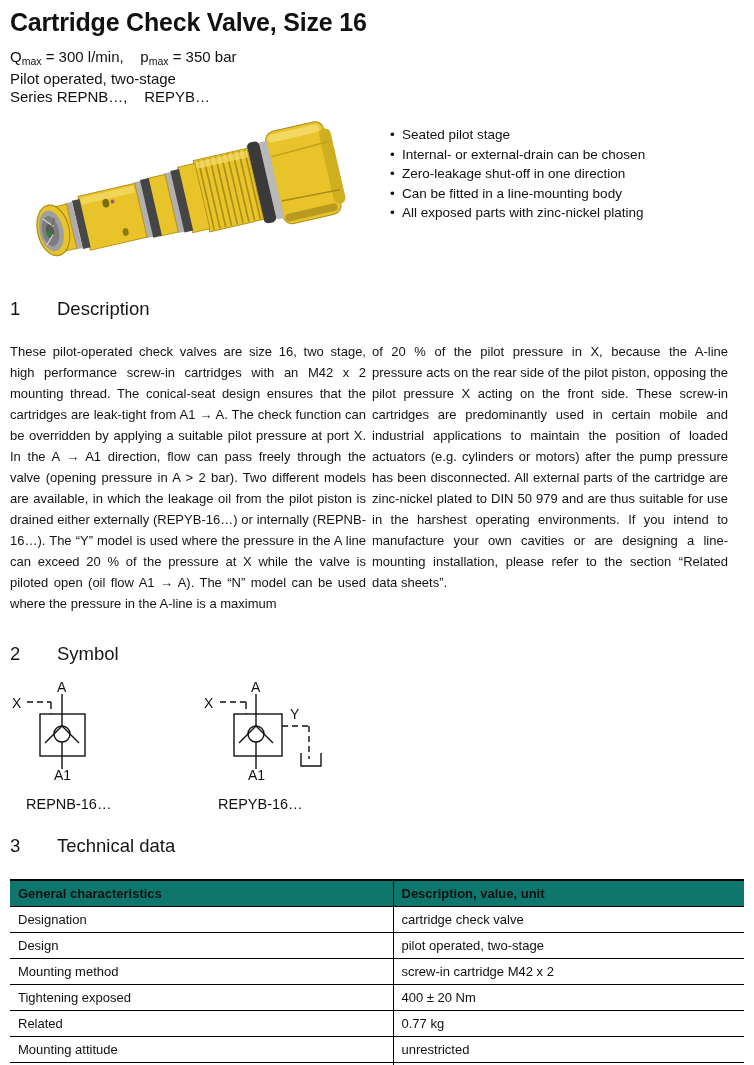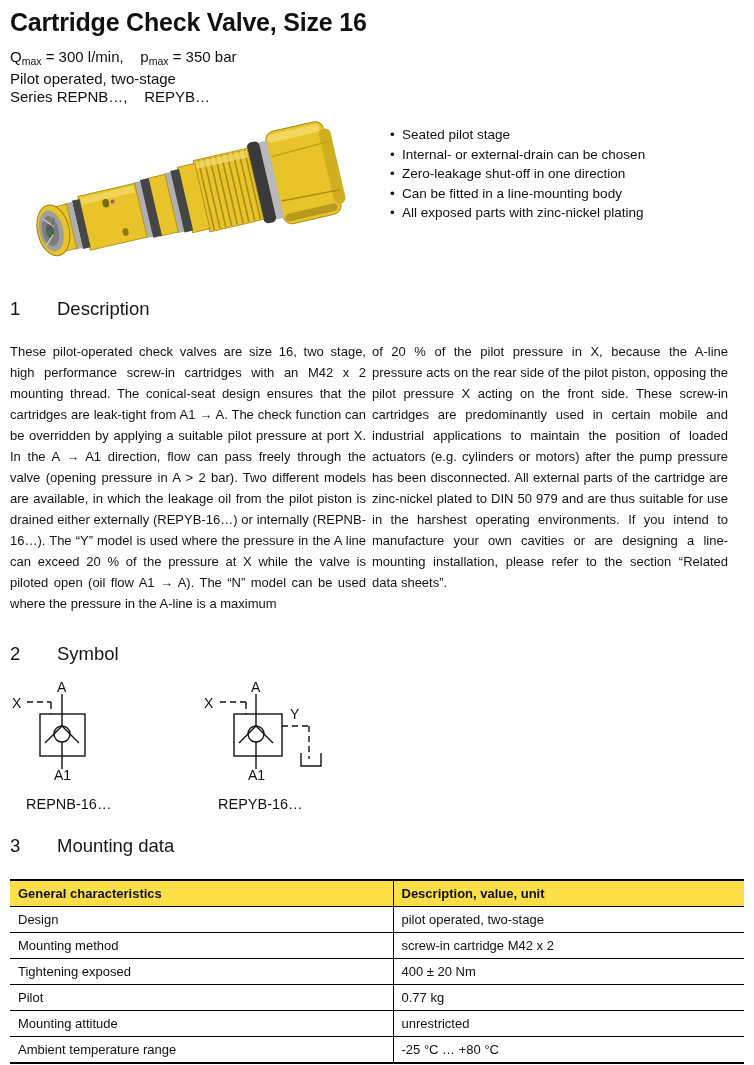--- a/index.html
+++ b/index.html
@@ -54,21 +54,21 @@
   .tech-table {
     width: 734px; margin-top: 22px;
     border-collapse: collapse; font-size: 13px;
     border-top: 2px solid #000; border-bottom: 2px solid #000;
   }
   .tech-table th, .tech-table td {
     text-align: left; vertical-align: middle;
     padding: 5px 8px 5px 8px; height: 24px;
     border-bottom: 1px solid #000;
   }
-  .tech-table th { background: #fde047; font-weight: 700; height: 26px; }
+  .tech-table th { background: #0f766e; font-weight: 700; height: 26px; }
   .tech-table th:first-child, .tech-table td:first-child {
     width: 383px; border-right: 1px solid #000;
   }
 </style>
 </head>
 <body>
 
 <div class="page">
 
   <div class="doc-title">Cartridge Check Valve, Size 16</div>
@@ -204,51 +204,55 @@
         <text x="49" y="11">A</text>
         <text x="88" y="38">Y</text>
         <text x="46" y="99">A1</text>
       </svg>
       <div class="symbol-label">REPYB-16…</div>
     </div>
   </div>
 
   <div class="sec-h tech">
     <span class="sec-num">3</span>
-    <span>Mounting data</span>
+    <span>Technical data</span>
   </div>
 
   <table class="tech-table">
     <thead>
       <tr>
         <th>General characteristics</th>
         <th>Description, value, unit</th>
       </tr>
     </thead>
     <tbody>
 
+        <tr>
+          <td>Designation</td>
+          <td>cartridge check valve</td>
+        </tr>
 
         <tr>
           <td>Design</td>
           <td>pilot operated, two-stage</td>
         </tr>
 
         <tr>
           <td>Mounting method</td>
           <td>screw-in cartridge M42 x 2</td>
         </tr>
 
         <tr>
           <td>Tightening exposed</td>
           <td>400 ± 20 Nm</td>
         </tr>
 
 
         <tr>
-          <td>Pilot</td>
+          <td>Related</td>
           <td>0.77 kg</td>
         </tr>
 
         <tr>
           <td>Mounting attitude</td>
           <td>unrestricted</td>
         </tr>
 
         <tr>
           <td>Ambient temperature range</td>

